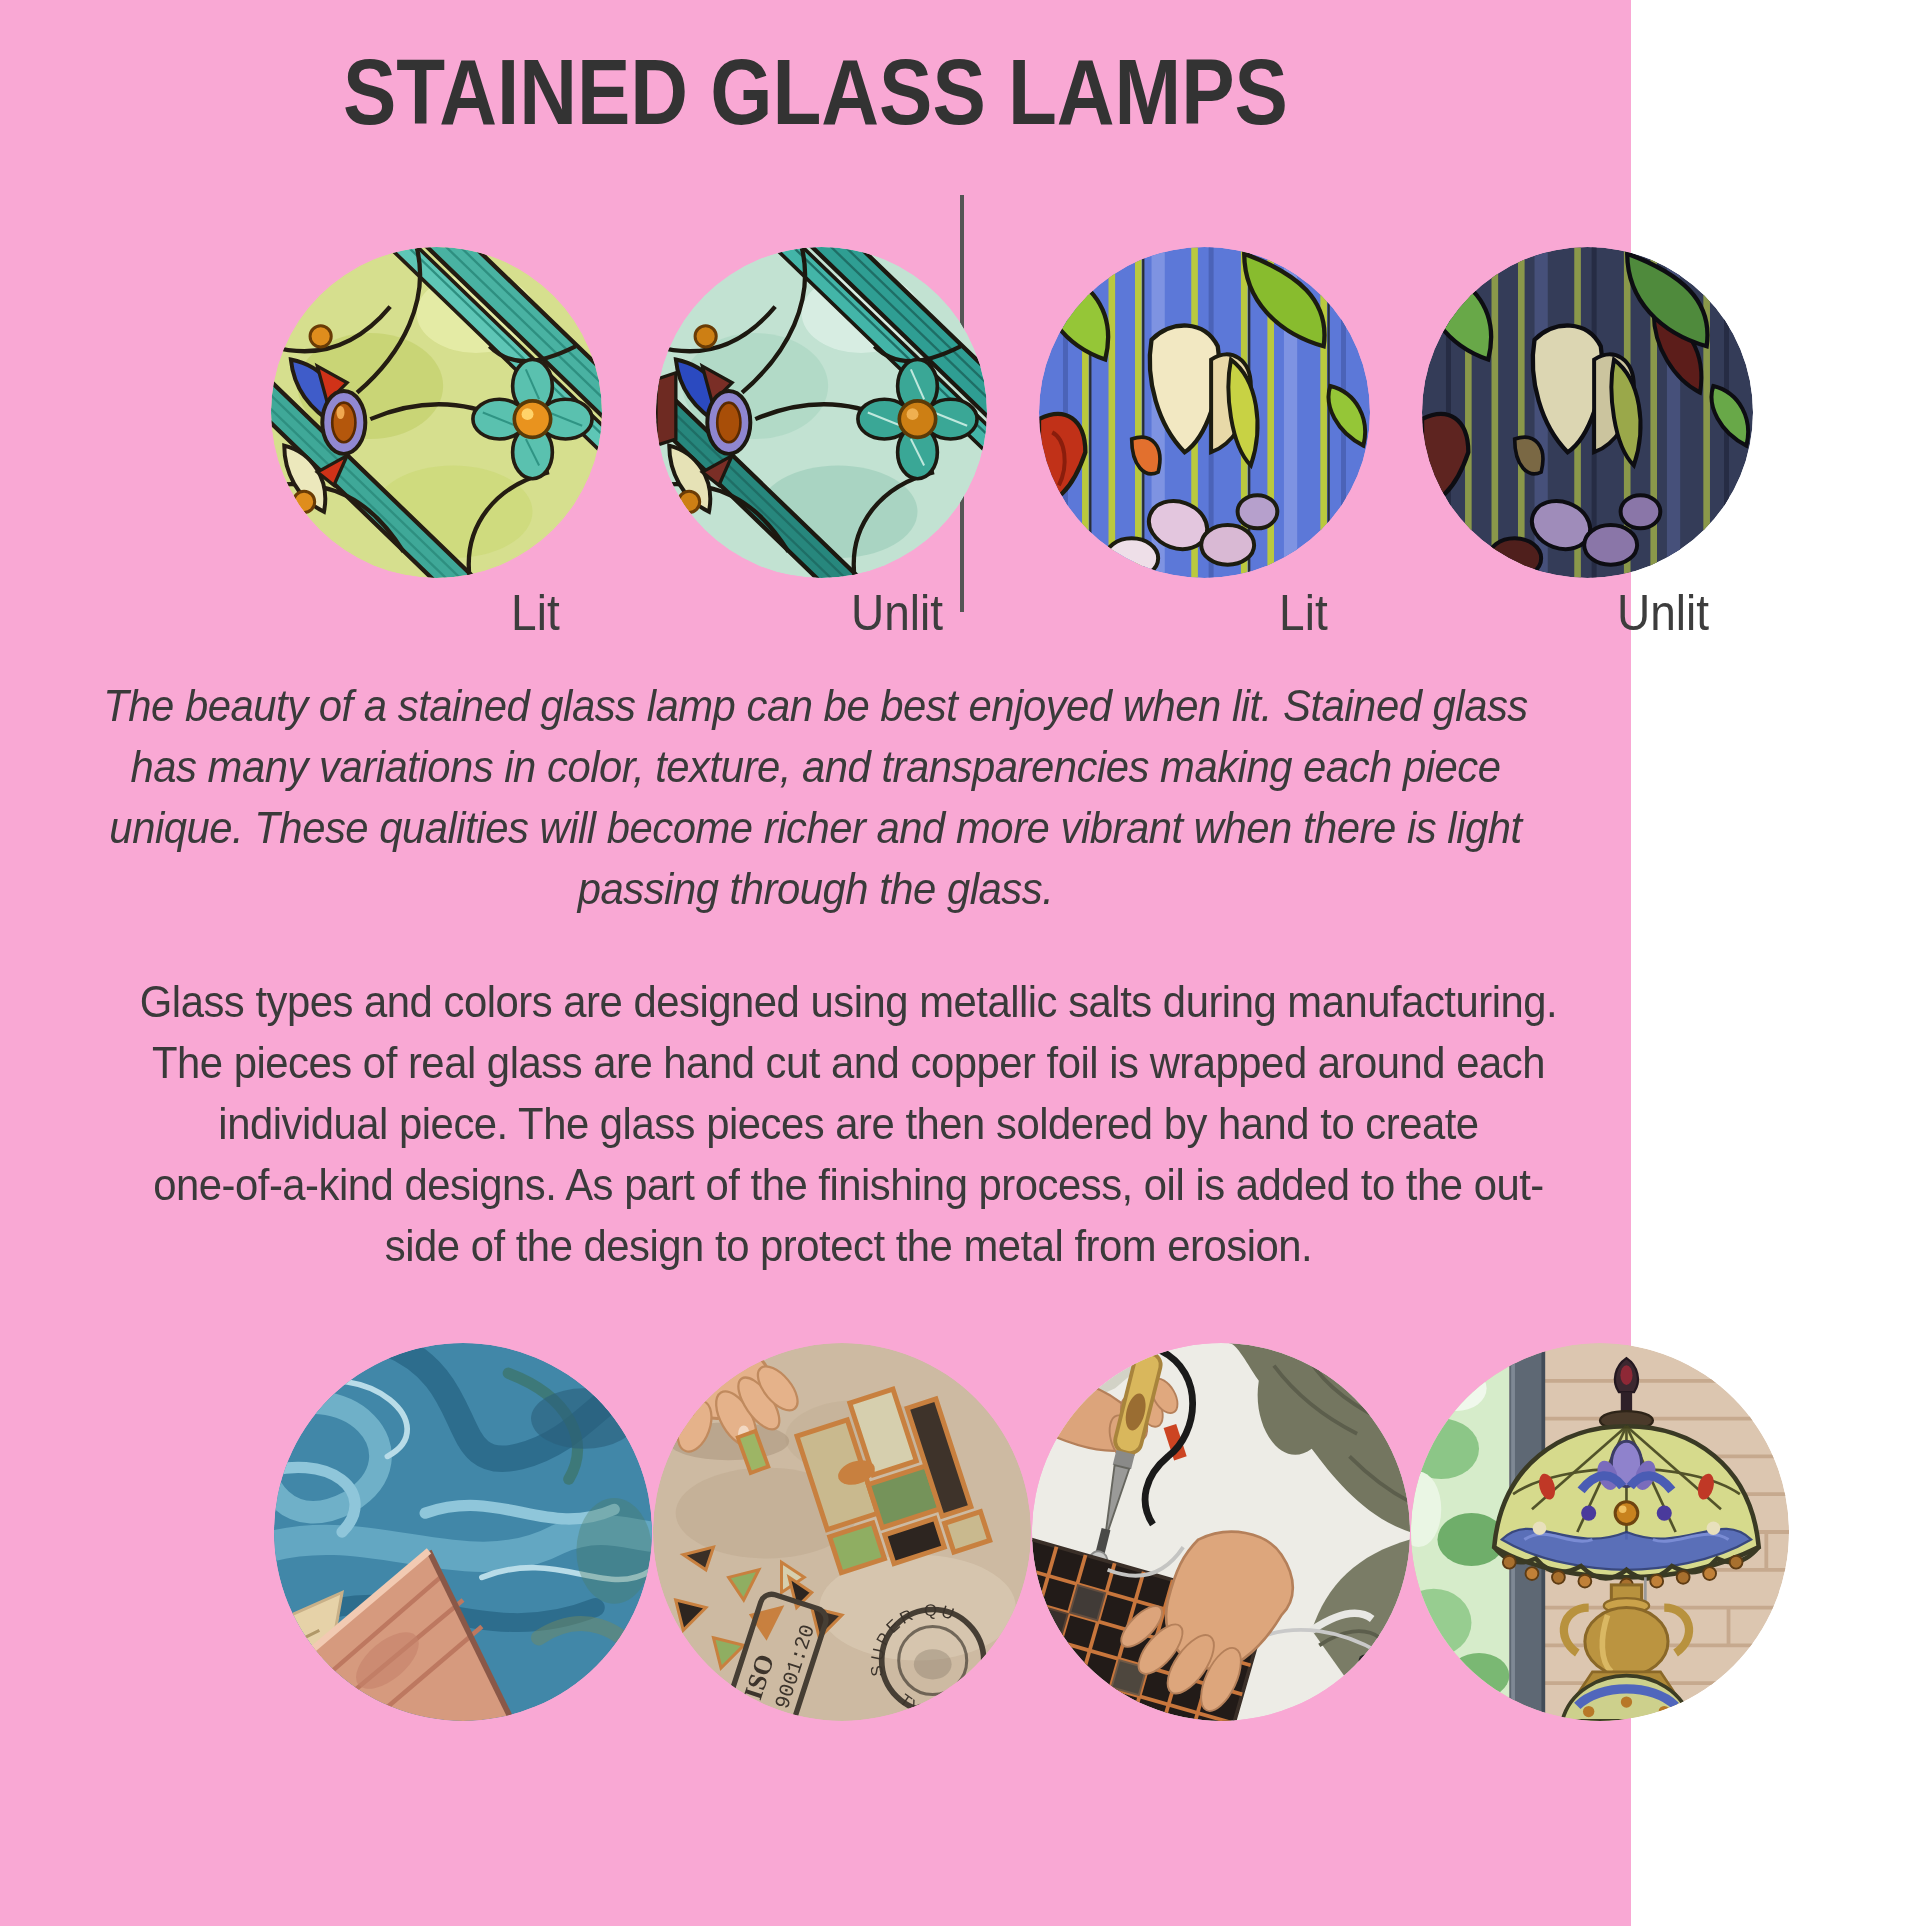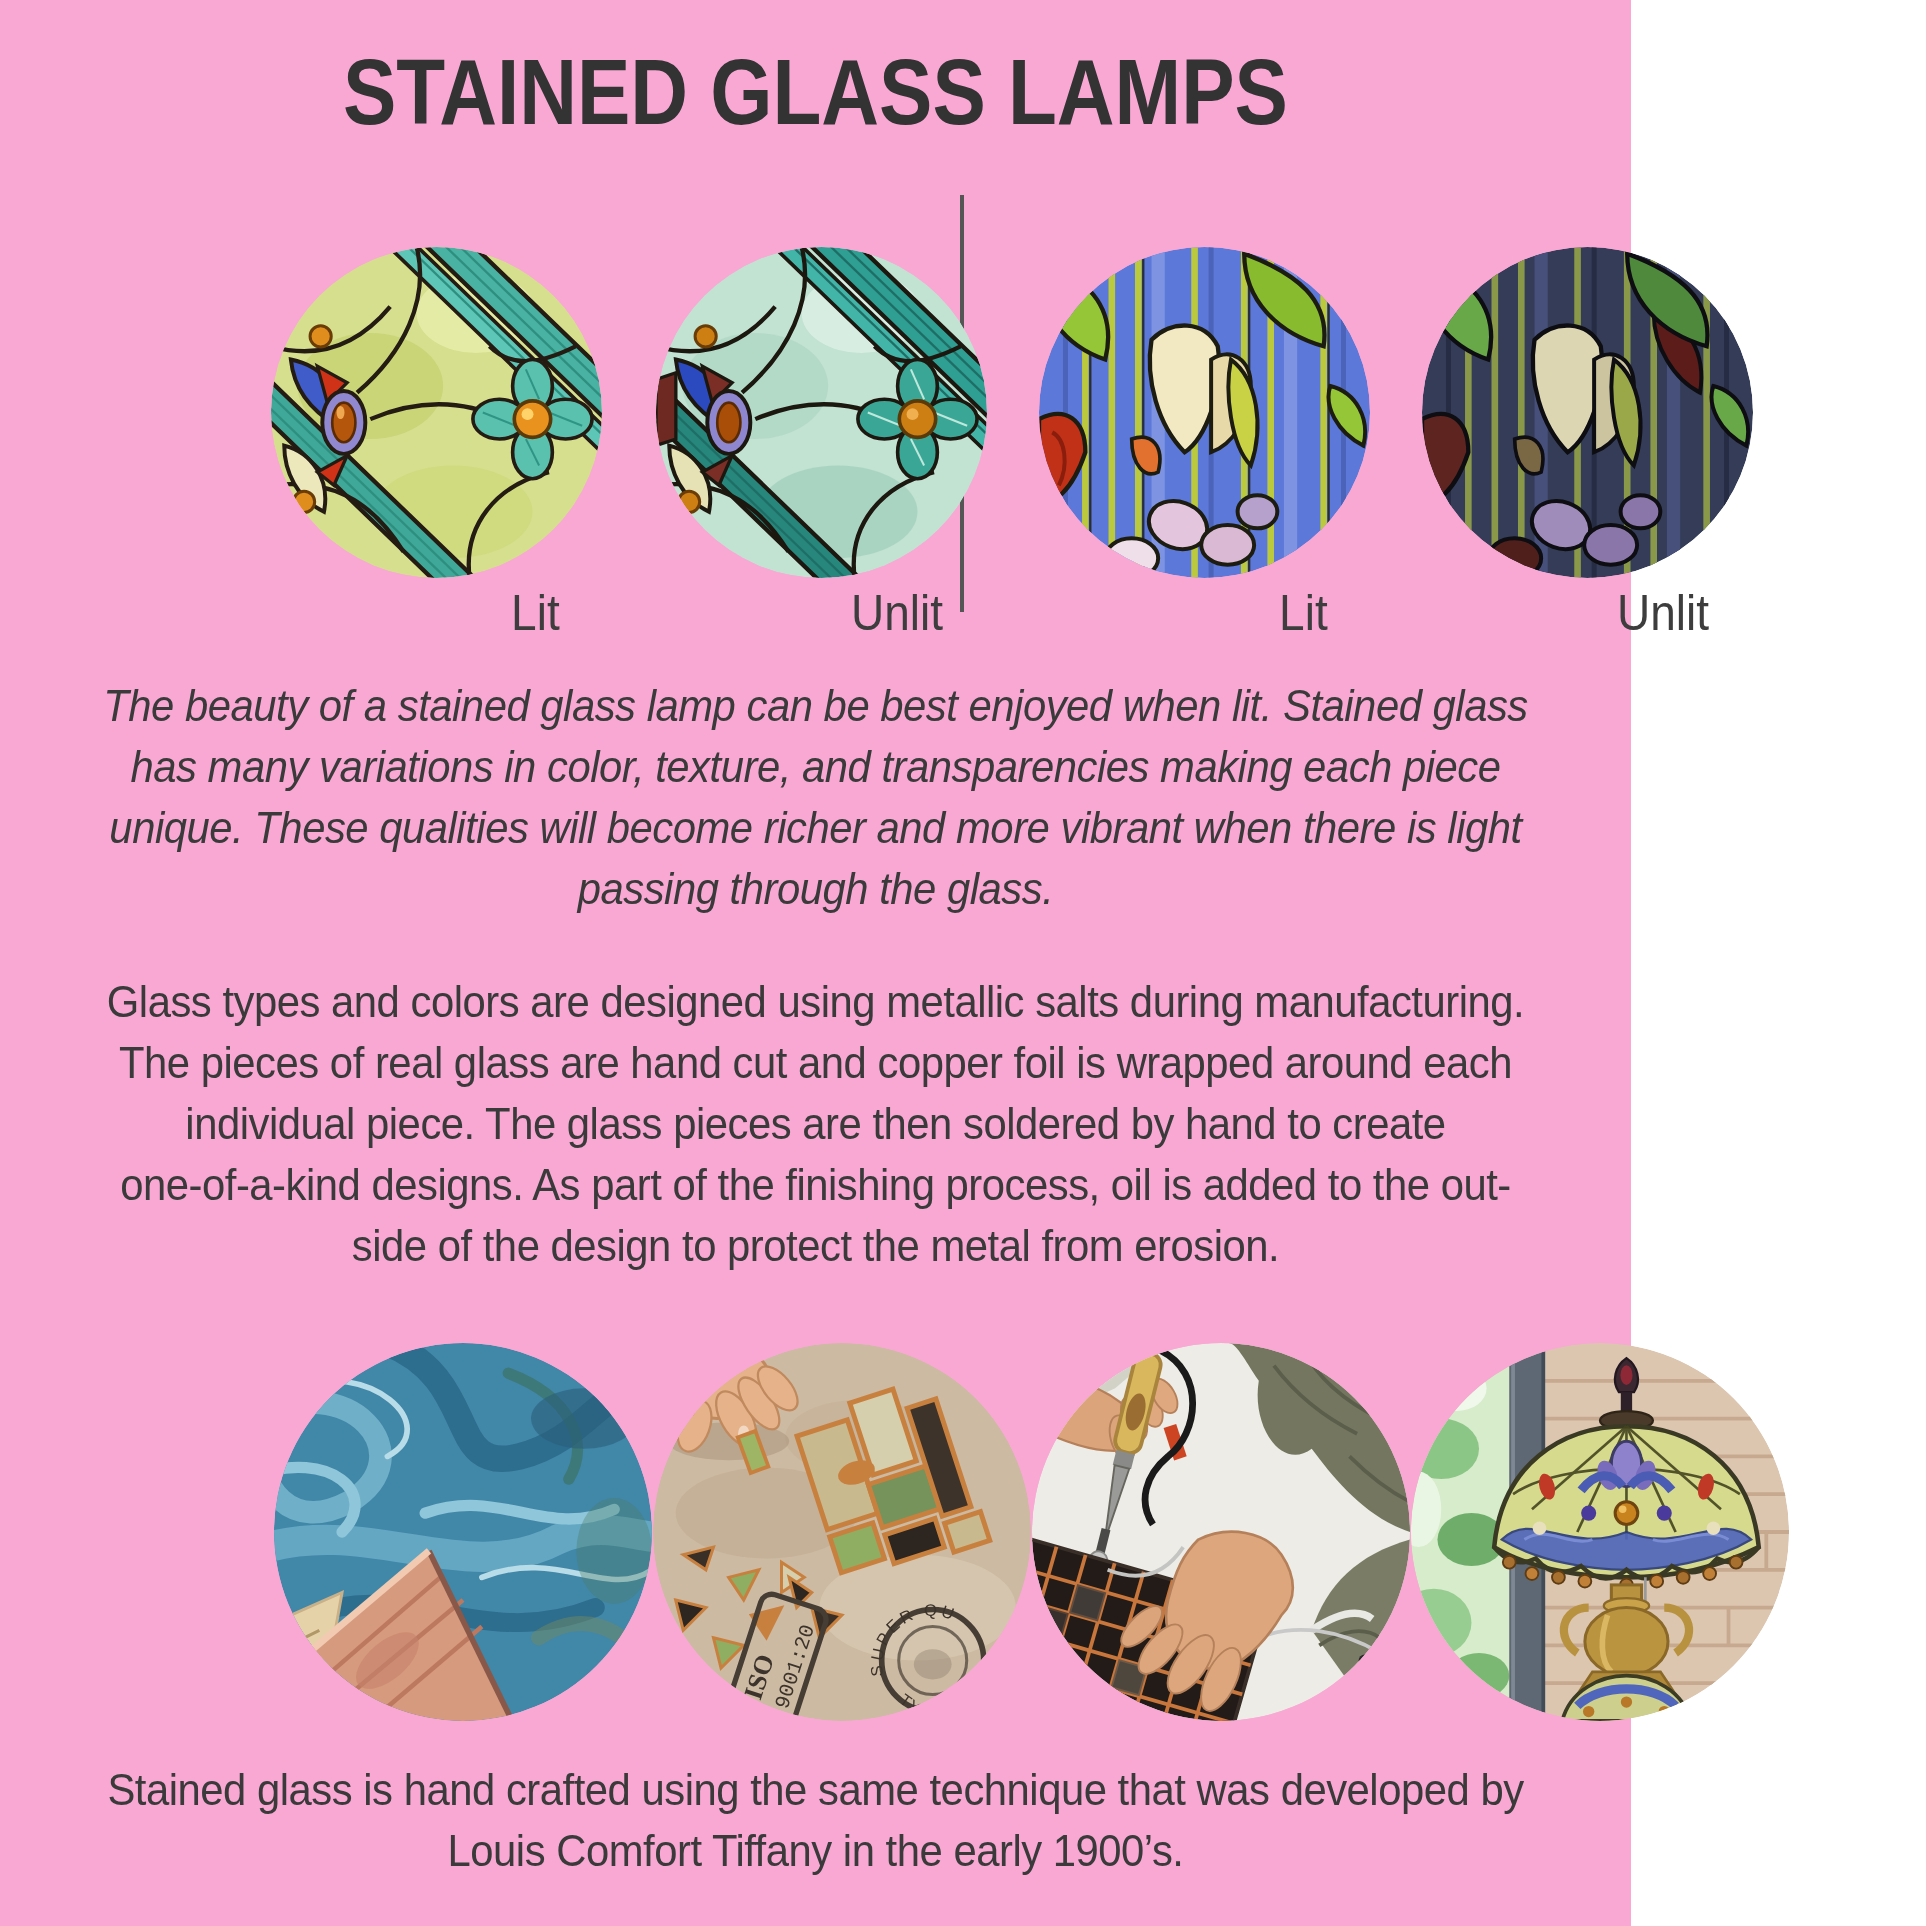--- a/index.html
+++ b/index.html
@@ -23,21 +23,21 @@
   .bc1{left:234px;} .bc2{left:613px;} .bc3{left:992px;} .bc4{left:1371px;}
 
   .plabel{position:absolute;top:586px;width:331px;text-align:right;
           font-size:50px;line-height:55px;color:var(--c-label);}
   .pl1{left:231px;} .pl2{left:616px;} .pl3{left:999px;} .pl4{left:1382px;}
   .cx-label{display:inline-block;transform:scaleX(.92);transform-origin:50% 50%;}
 
   .para{position:absolute;left:0;width:100%;text-align:center;color:var(--c-text);
         font-size:44px;line-height:61px;}
   .para-inner{transform:scaleX(.95);transform-origin:50% 0;letter-spacing:-0.5px;}
-  .p1{top:675px;font-style:italic;} .p2{top:971px;} .p3{top:1759px;}
+  .p1{top:675px;font-style:italic;} .p2{top:971px;margin-left:33px;} .p3{top:1759px;}
   .tline{white-space:nowrap;}
 </style>
 </head>
 <body>
 
 <div class="canvas">
 
   <h1 class="title"><span class="cx-title">STAINED GLASS LAMPS</span></h1>
 
   <div class="divider"></div>
@@ -527,21 +527,15 @@
         <ellipse cx="57" cy="93" rx="13" ry="3" fill="#a8822f"></ellipse>
         <path d="M40,100 C42,92 50,88 57,88 C64,88 72,92 74,100 Z" fill="#cdd08c" stroke="#3c3c24" stroke-width="1"></path>
         <path d="M44,96 C50,90 64,90 70,96" fill="none" stroke="#5066bc" stroke-width="2.4"></path>
         <circle cx="47" cy="97.5" r="1.5" fill="#b87828"></circle>
           <circle cx="57" cy="95" r="1.5" fill="#b87828"></circle>
           <circle cx="67" cy="97.5" r="1.5" fill="#b87828"></circle>
       </g>
     </svg>
   </figure>
 
-  <div class="para p3">
-    <div class="para-inner">
-        <div class="tline">Stained glass is hand crafted using the same technique that was developed by</div>
-        <div class="tline">Louis Comfort Tiffany in the early 1900’s.</div>
-      </div>
-  </div>
 
 </div>
 
 
 </body></html>

